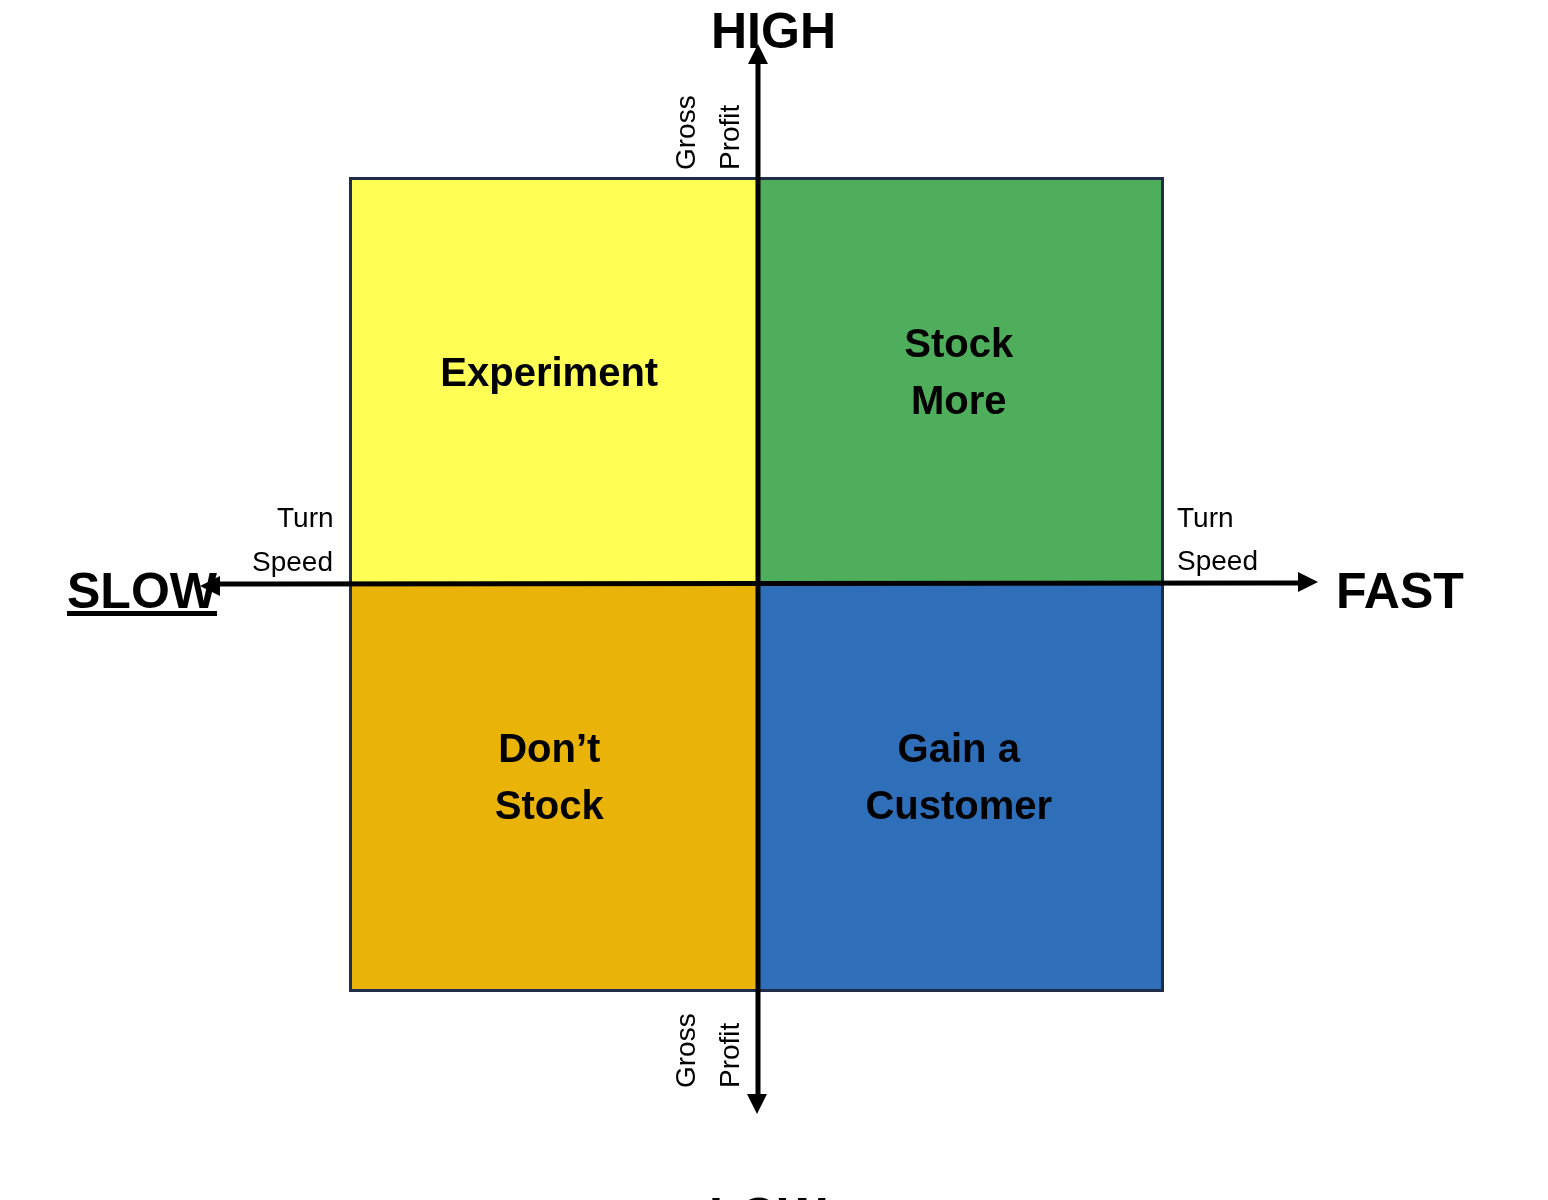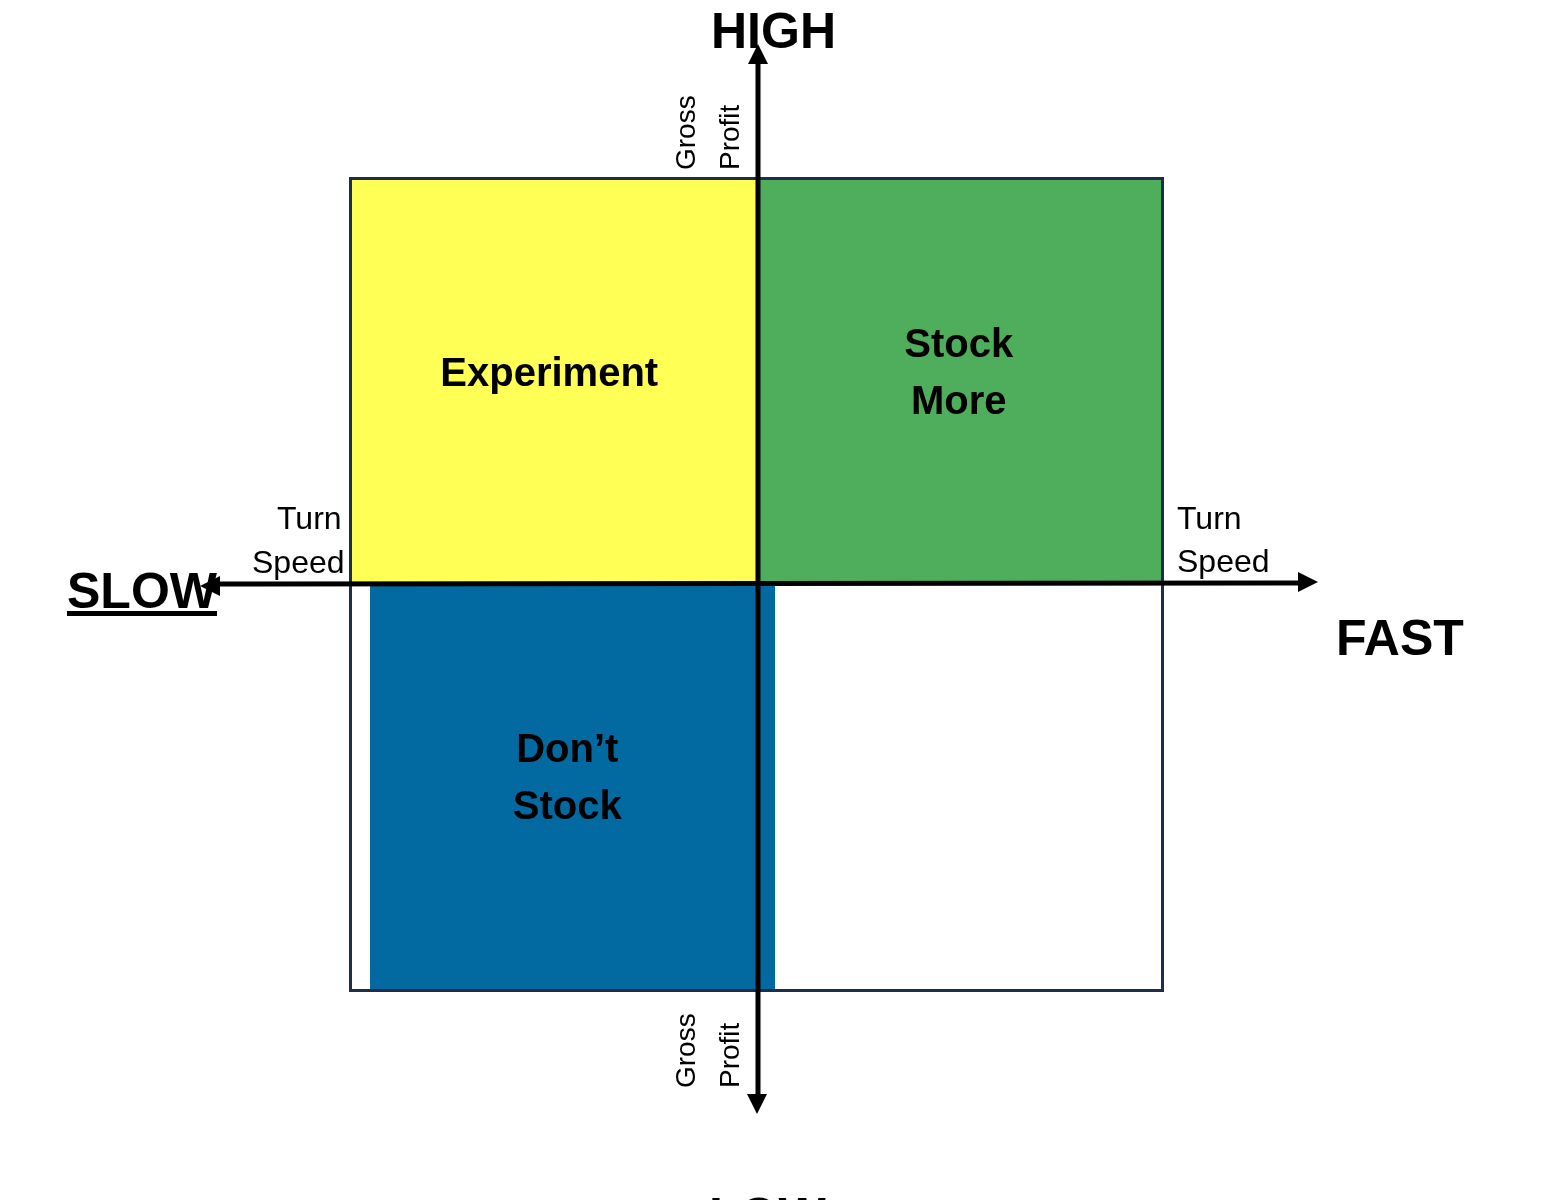--- a/index.html
+++ b/index.html
@@ -1,64 +1,68 @@
 <!DOCTYPE html>
 <html><head>
   <meta charset="utf-8">
   <style>
     html, body { margin: 0; padding: 0; background: #ffffff; }
     body { width: 1548px; height: 1200px; position: relative; overflow: hidden; font-family: "Liberation Sans", "DejaVu Sans", sans-serif; color: #000; }
     .matrix { position: absolute; left: 349px; top: 177px; width: 815px; height: 815px; border: 3px solid #1f2d4a; box-sizing: border-box; }
     .quad { position: absolute; width: 50%; height: 50%; display: flex; align-items: center; justify-content: center; text-align: center; }
     .q-tl { left: 0; top: 0; background: #ffff55; }
     .q-tr { right: 0; top: 0; background: #4fae5c; }
-    .q-bl { left: 18px; bottom: 0; background: #0369a1; align-items: center; }
+    .q-bl { left: 0; bottom: 0; background: #eab308; align-items: center; }
     .q-br { right: 0; bottom: 0; background: #2f6fba; }
     .qlabel { font-weight: bold; font-size: 40px; line-height: 57px; white-space: pre-line; }
     .q-tl .qlabel { margin-top: -20px; margin-left: -10px; }
     .q-tr .qlabel { margin-top: -20px; }
     .q-bl .qlabel { margin-top: -20px; margin-left: -10px; }
     .q-br .qlabel { margin-top: -20px; }
     .axis-word { position: absolute; font-weight: bold; font-size: 50px; }
-    .small { position: absolute; font-size: 32px; line-height: 30px; }
+    .small { position: absolute; font-size: 28px; line-height: 30px; }
     .vlabel { position: absolute; font-size: 28px; transform-origin: left top; transform: rotate(-90deg); white-space: nowrap; }
     svg.axes { position: absolute; left: 0; top: 0; }
   </style>
 </head>
 <body>
 
 <div class="matrix">
   <div class="quad q-tl">
     <span class="qlabel">Experiment</span>
   </div>
   <div class="quad q-tr">
     <span class="qlabel">Stock
 More</span>
   </div>
   <div class="quad q-bl">
     <span class="qlabel">Don’t
 Stock</span>
   </div>
+  <div class="quad q-br">
+    <span class="qlabel">Gain a
+Customer</span>
+  </div>
 </div>
 
 <svg class="axes" width="1548" height="1200">
 
   <line x1="758" y1="62" x2="758" y2="1098" stroke="#000" stroke-width="5"></line>
   <polygon points="758,44 748,64 768,64" fill="#000"></polygon>
   <polygon points="757,1114 747,1094 767,1094" fill="#000"></polygon>
 
   <line x1="218" y1="584" x2="1300" y2="583" stroke="#000" stroke-width="5"></line>
   <polygon points="200,586 220,576 220,596" fill="#000"></polygon>
   <polygon points="1318,582 1298,572 1298,592" fill="#000"></polygon>
 </svg>
 
 <div class="axis-word" style="left:711px; top:2px;">HIGH</div>
 <div class="axis-word" style="left:709px; top:1187px;">LOW</div>
 <div class="axis-word" style="left:67px; top:562px;text-decoration:underline;">SLOW</div>
-<div class="axis-word" style="left:1336px; top:562px;margin-top:47px;">FAST</div>
+<div class="axis-word" style="left:1336px; top:562px;">FAST</div>
 
 <div class="small" style="left:277px; top:503px;">Turn</div>
 <div class="small" style="left:252px; top:547px;">Speed</div>
 
 <div class="small" style="left:1177px; top:503px;">Turn</div>
 <div class="small" style="left:1177px; top:546px;">Speed</div>
 
 <div class="vlabel" style="left:670px; top:170px;">Gross</div>
 <div class="vlabel" style="left:714px; top:170px;">Profit</div>
 

